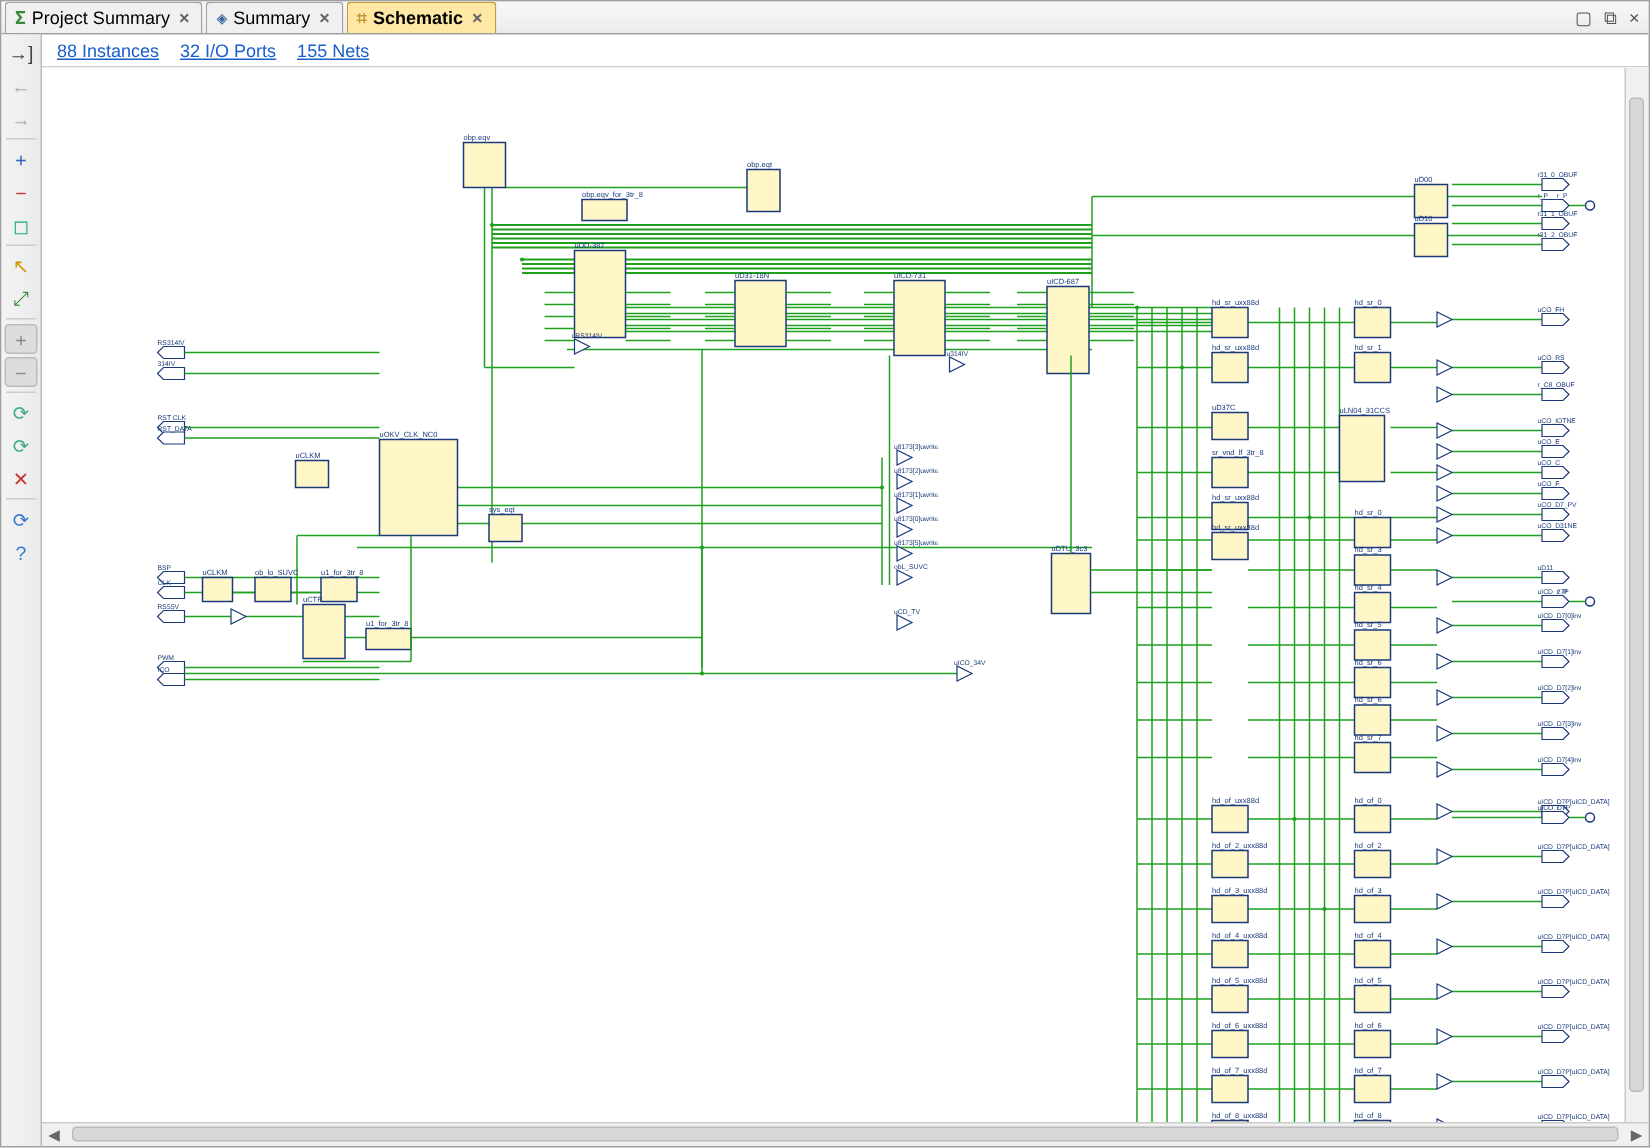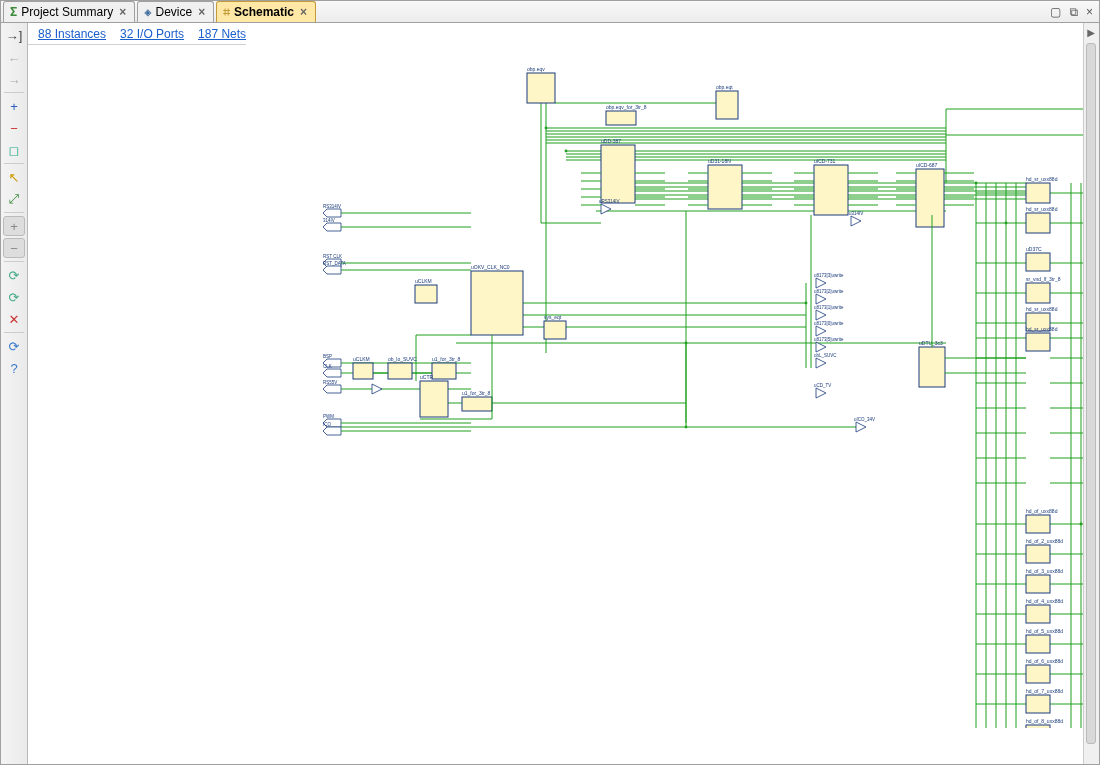--- a/index.html
+++ b/index.html
@@ -77,21 +77,21 @@
     border:1px solid transparent;
     border-radius:3px;
     color:#444;
     cursor:pointer;
     font-size:13px;
   }
   .toolbar-col .sep { width:20px;height:1px;background:#ccc;margin:1px 0;}
   .work {
     flex:1;
     display:flex;
-    flex-direction:row;
+    flex-direction:column;
     text-align:center;
   }
   .stats-bar {
     height: 22px;
     display:flex;
     align-items:center;
     gap: 14px;
     padding-left: 10px;
     font-size: 12px;
     border-bottom: 1px solid #d0d0d0;
@@ -138,21 +138,21 @@
 <body>
 
 <div class="tab-bar">
   <div class="tab">
     <span class="ticon sigma">Σ</span>
     <span>Project Summary</span>
     <span class="closex">×</span>
   </div>
   <div class="tab">
     <span class="ticon diamond">◈</span>
-    <span>Device</span>
+    <span>Summary</span>
     <span class="closex">×</span>
   </div>
   <div class="tab active">
     <span class="ticon schem">⌗</span>
     <span>Schematic</span>
     <span class="closex">×</span>
   </div>
   <div class="window-controls">
     <span>▢</span>
     <span>⧉</span>
@@ -181,21 +181,21 @@
     <div class="tbtn" style="color:#c33">✕</div>
     <div class="sep"></div>
     <div class="tbtn" style="color:#3a7acc">⟳</div>
     <div class="tbtn" style="color:#3a7acc">?</div>
   </div>
 
   <div class="work">
     <div class="stats-bar">
       <a>88 Instances</a>
       <a>32 I/O Ports</a>
-      <a>187 Nets</a>
+      <a>155 Nets</a>
     </div>
     <div class="schematic-area">
       <svg id="schsvg" width="1055" height="705">
           <line x1="300" y1="105" x2="700" y2="105" stroke="#1fa01f" stroke-width="1.2"></line>
           <line x1="300" y1="108" x2="700" y2="108" stroke="#1fa01f" stroke-width="1.2"></line>
           <line x1="300" y1="111" x2="700" y2="111" stroke="#1fa01f" stroke-width="1.2"></line>
           <line x1="300" y1="114" x2="700" y2="114" stroke="#1fa01f" stroke-width="1.2"></line>
           <line x1="300" y1="117" x2="700" y2="117" stroke="#1fa01f" stroke-width="1.2"></line>
           <line x1="300" y1="120" x2="700" y2="120" stroke="#1fa01f" stroke-width="1.2"></line>
           <line x1="320" y1="128" x2="700" y2="128" stroke="#1fa01f" stroke-width="1.2"></line>

